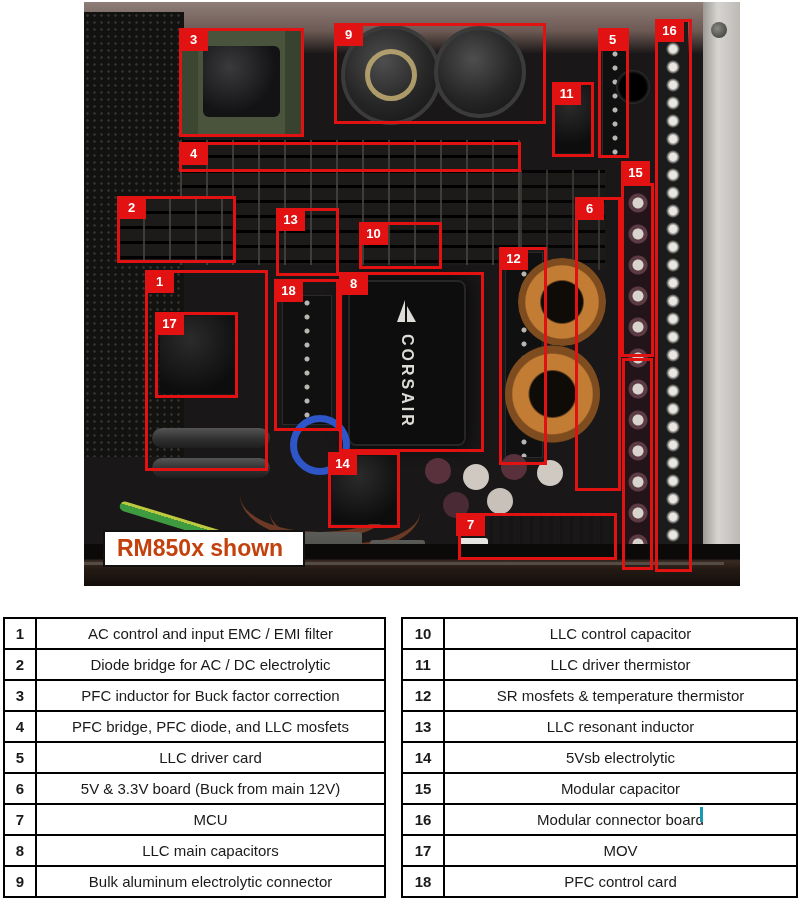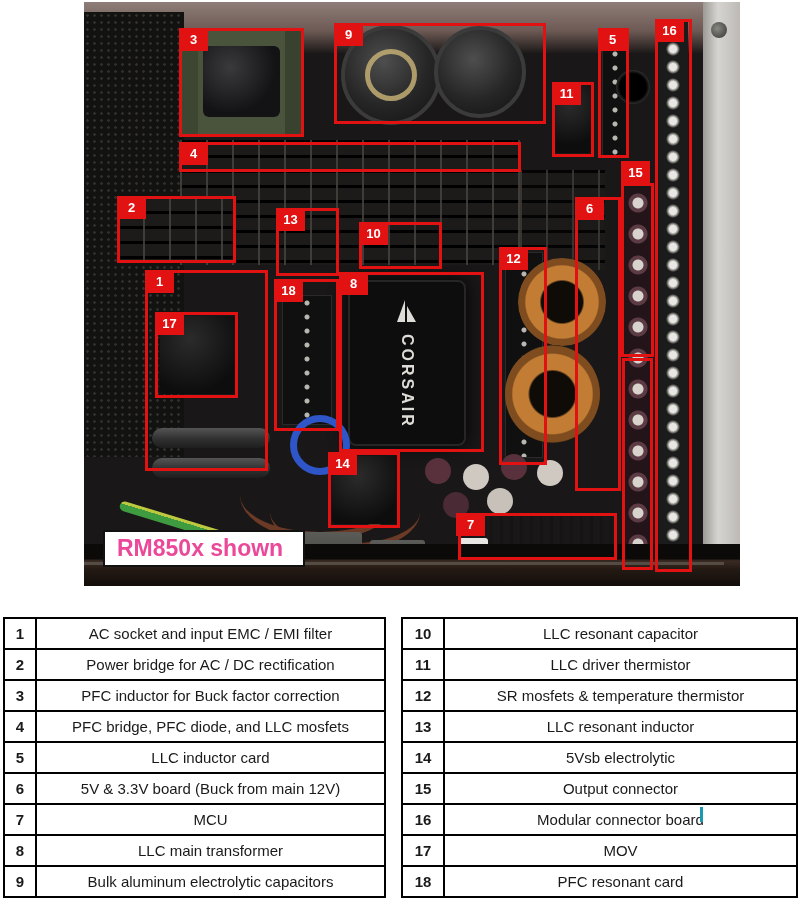--- a/index.html
+++ b/index.html
@@ -68,21 +68,21 @@
   .gray-block{ background:linear-gradient(180deg,#5b5b58,#3e3e3c); border-radius:3px; }
   .dot-caps{ width:26px; height:26px; border-radius:50%; background:#58313c;
     box-shadow:38px 6px 0 #cfc9c2, 76px -4px 0 #58313c, 112px 2px 0 #cfc9c2,
                18px 34px 0 #4a2a34, 62px 30px 0 #c7c1ba; }
   .dark-hole{ width:34px; height:34px; border-radius:50%;
     background:radial-gradient(circle,#000 55%,#2c2c2c 70%,#111); }
 
   
   .caption{ position:absolute; left:103px; top:530px; width:202px; height:37px;
     background:#fff; border:2px solid #111; display:flex; align-items:center;
-    padding-left:12px; font-size:23px; font-weight:bold; color:#ec4899; }
+    padding-left:12px; font-size:23px; font-weight:bold; color:#c2410c; }
 
   
   .co-box{ position:absolute; border:3px solid var(--red); }
   .co-chip{ position:absolute; width:29px; height:23px; background:var(--red);
     color:#fff; font-size:13px; font-weight:bold; display:flex;
     align-items:center; justify-content:center; }
 
   
   .legend{ position:absolute; top:617px; border-collapse:collapse; table-layout:fixed; }
   .legend td{ border:2px solid #000; text-align:center; vertical-align:middle;
@@ -197,91 +197,91 @@
       <div class="co-chip" style="left: 274px; top: 279px;">18</div>
       <div class="co-box" style="left: 622px; top: 358px; width: 31px; height: 212px;"></div>
     </div>
 
   <div class="caption">RM850x shown</div>
 
   <table class="legend" id="legend-left">
       <tbody>
         <tr>
           <td class="num">1</td>
-          <td class="desc">AC socket and input EMC / EMI filter</td>
+          <td class="desc">AC control and input EMC / EMI filter</td>
         </tr>
         <tr>
           <td class="num">2</td>
-          <td class="desc">Power bridge for AC / DC rectification</td>
+          <td class="desc">Diode bridge for AC / DC electrolytic</td>
         </tr>
         <tr>
           <td class="num">3</td>
           <td class="desc">PFC inductor for Buck factor correction</td>
         </tr>
         <tr>
           <td class="num">4</td>
           <td class="desc">PFC bridge, PFC diode, and LLC mosfets</td>
         </tr>
         <tr>
           <td class="num">5</td>
-          <td class="desc">LLC inductor card</td>
+          <td class="desc">LLC driver card</td>
         </tr>
         <tr>
           <td class="num">6</td>
           <td class="desc">5V &amp; 3.3V board (Buck from main 12V)</td>
         </tr>
         <tr>
           <td class="num">7</td>
           <td class="desc">MCU</td>
         </tr>
         <tr>
           <td class="num">8</td>
-          <td class="desc">LLC main transformer</td>
+          <td class="desc">LLC main capacitors</td>
         </tr>
         <tr>
           <td class="num">9</td>
-          <td class="desc">Bulk aluminum electrolytic capacitors</td>
+          <td class="desc">Bulk aluminum electrolytic connector</td>
         </tr>
       </tbody>
     </table>
   <table class="legend" id="legend-right">
       <tbody>
         <tr>
           <td class="num">10</td>
-          <td class="desc">LLC resonant capacitor</td>
+          <td class="desc">LLC control capacitor</td>
         </tr>
         <tr>
           <td class="num">11</td>
           <td class="desc">LLC driver thermistor</td>
         </tr>
         <tr>
           <td class="num">12</td>
           <td class="desc">SR mosfets &amp; temperature thermistor</td>
         </tr>
         <tr>
           <td class="num">13</td>
           <td class="desc">LLC resonant inductor</td>
         </tr>
         <tr>
           <td class="num">14</td>
           <td class="desc">5Vsb electrolytic</td>
         </tr>
         <tr>
           <td class="num">15</td>
-          <td class="desc">Output connector</td>
+          <td class="desc">Modular capacitor</td>
         </tr>
         <tr>
           <td class="num">16</td>
           <td class="desc">Modular connector board</td>
         </tr>
         <tr>
           <td class="num">17</td>
           <td class="desc">MOV</td>
         </tr>
         <tr>
           <td class="num">18</td>
-          <td class="desc">PFC resonant card</td>
+          <td class="desc">PFC control card</td>
         </tr>
       </tbody>
     </table>
   <div class="cursor-artifact"></div>
 
 </div>
 
 </body></html>

